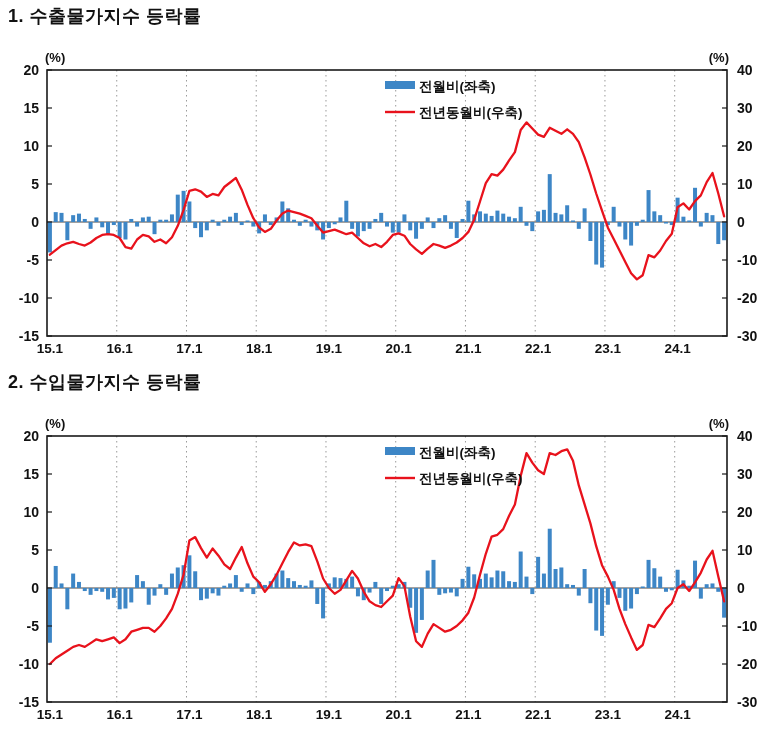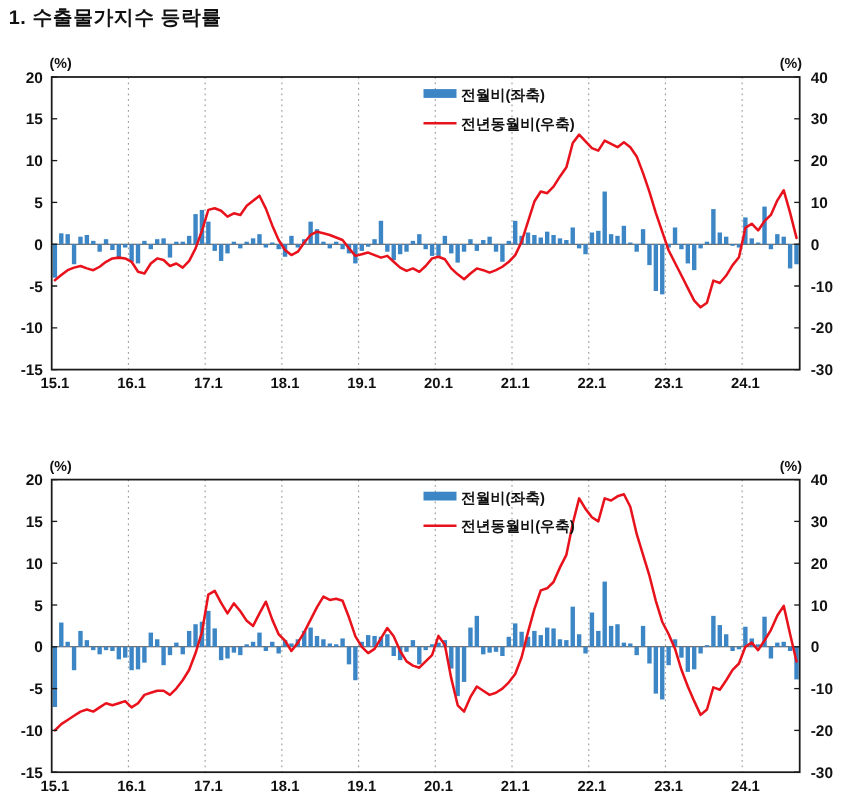--- a/index.html
+++ b/index.html
@@ -192,20 +192,21 @@
       <text x="677.5982905982905" y="353" text-anchor="middle" font-size="13.5" font-weight="bold" fill="#111">24.1</text>
       <g>
         <rect x="385" y="81" width="30" height="8" fill="#3d86c6"></rect>
         <text x="419" y="91" font-size="13.5" font-weight="bold" fill="#111">전월비(좌축)</text>
         <line x1="385" y1="112" x2="415" y2="112" stroke="#e8121c" stroke-width="2.4"></line>
         <text x="419" y="117" font-size="13.5" font-weight="bold" fill="#111">전년동월비(우축)</text>
       </g>
     </svg>
 </div>
 <div class="chart-block">
+  <div class="chart-title">2. 수입물가지수 등락률</div>
   <svg id="chart1" width="780" height="366" viewBox="0 0 780 366">
       <line x1="116.74358974358974" y1="70" x2="116.74358974358974" y2="336" stroke="#9a9a9a" stroke-width="1" stroke-dasharray="1.5 3.5"></line>
       <line x1="186.48717948717947" y1="70" x2="186.48717948717947" y2="336" stroke="#9a9a9a" stroke-width="1" stroke-dasharray="1.5 3.5"></line>
       <line x1="256.2307692307692" y1="70" x2="256.2307692307692" y2="336" stroke="#9a9a9a" stroke-width="1" stroke-dasharray="1.5 3.5"></line>
       <line x1="325.97435897435895" y1="70" x2="325.97435897435895" y2="336" stroke="#9a9a9a" stroke-width="1" stroke-dasharray="1.5 3.5"></line>
       <line x1="395.7179487179487" y1="70" x2="395.7179487179487" y2="336" stroke="#9a9a9a" stroke-width="1" stroke-dasharray="1.5 3.5"></line>
       <line x1="465.46153846153845" y1="70" x2="465.46153846153845" y2="336" stroke="#9a9a9a" stroke-width="1" stroke-dasharray="1.5 3.5"></line>
       <line x1="535.2051282051282" y1="70" x2="535.2051282051282" y2="336" stroke="#9a9a9a" stroke-width="1" stroke-dasharray="1.5 3.5"></line>
       <line x1="604.9487179487179" y1="70" x2="604.9487179487179" y2="336" stroke="#9a9a9a" stroke-width="1" stroke-dasharray="1.5 3.5"></line>
       <line x1="674.6923076923076" y1="70" x2="674.6923076923076" y2="336" stroke="#9a9a9a" stroke-width="1" stroke-dasharray="1.5 3.5"></line>

